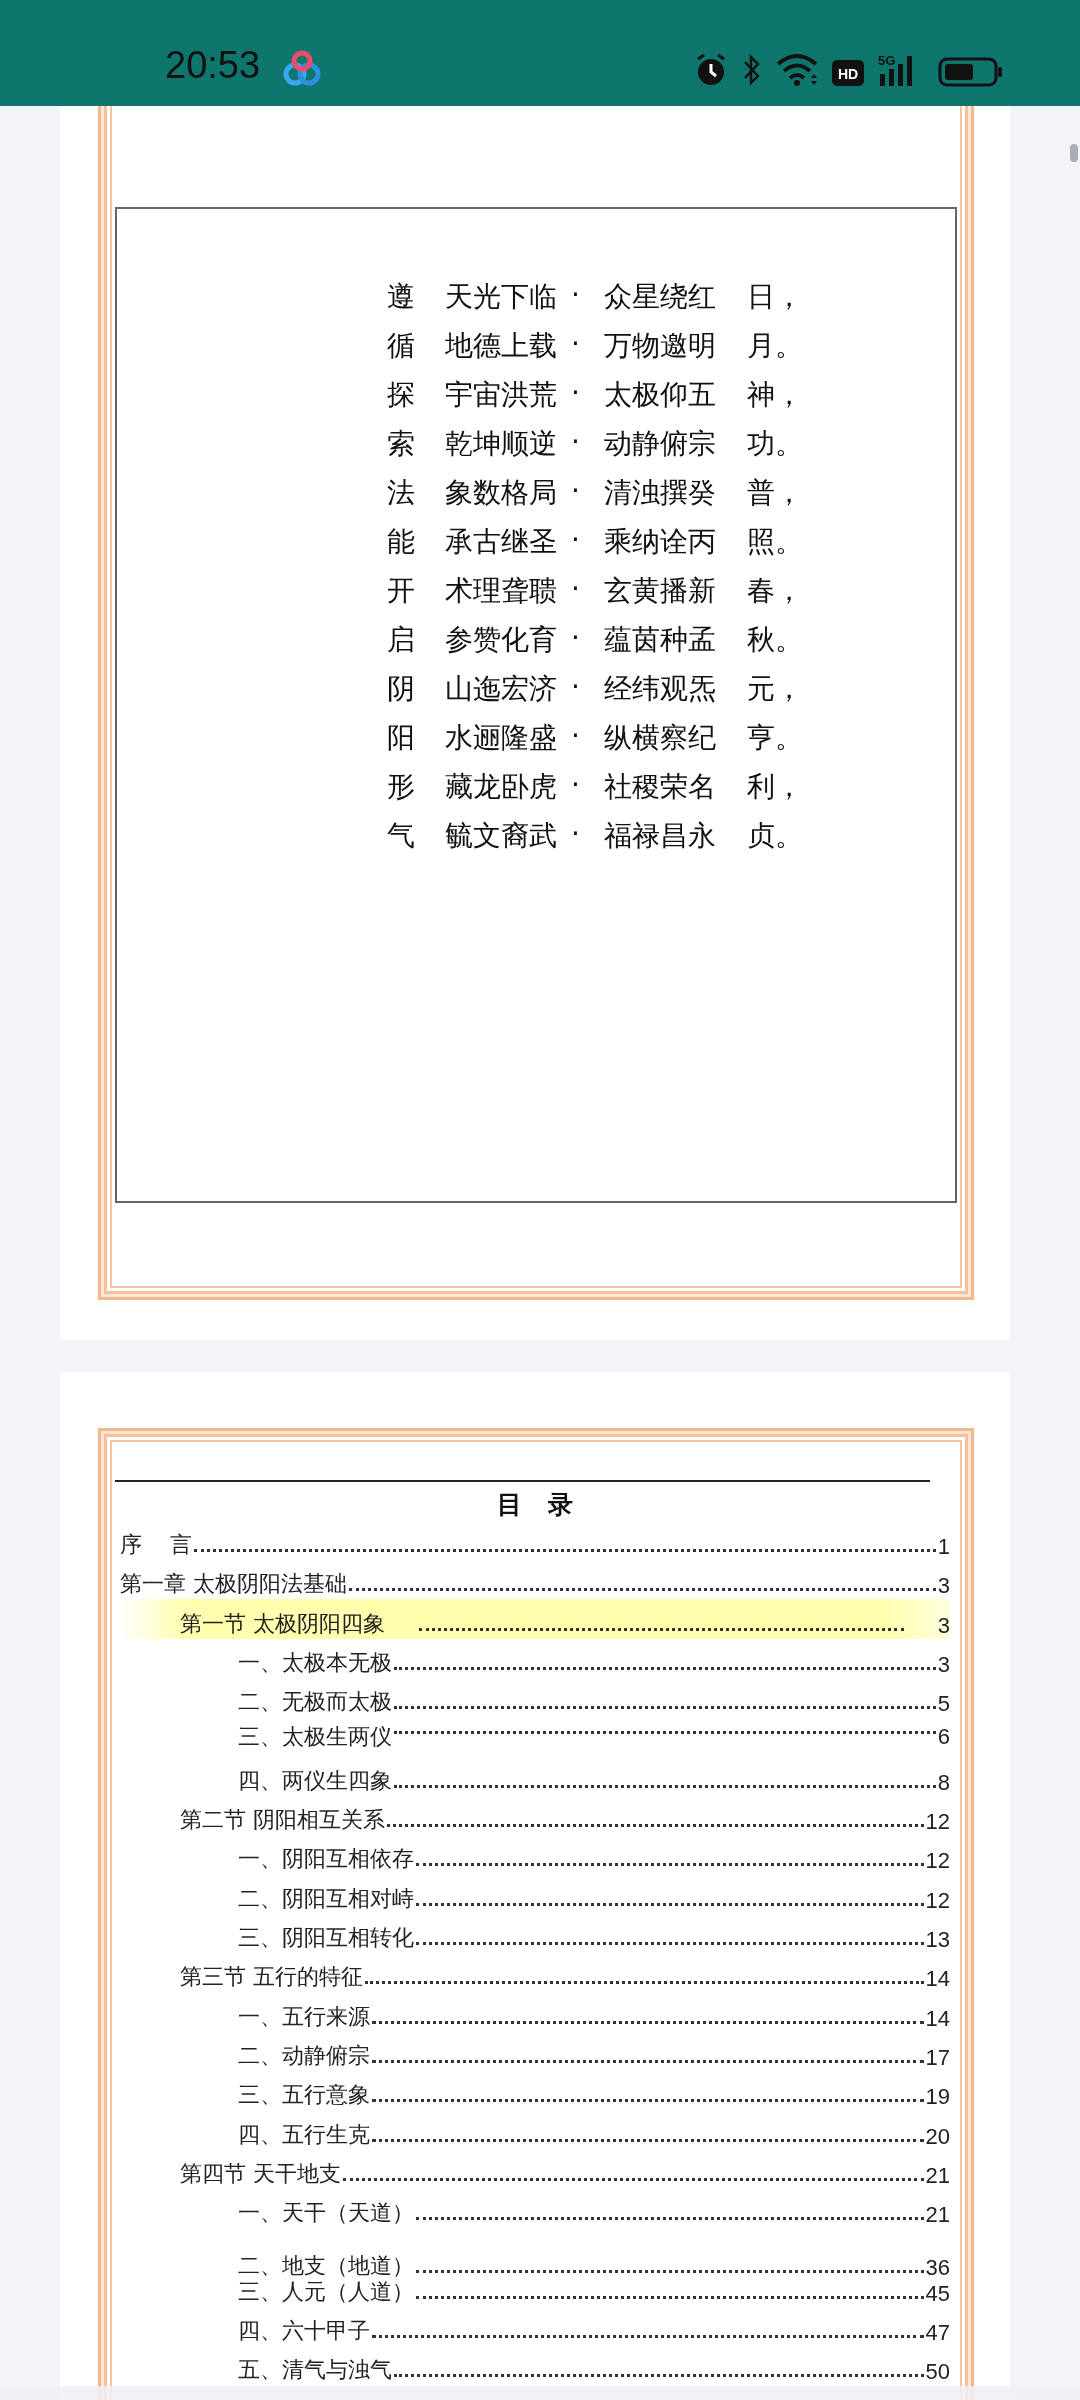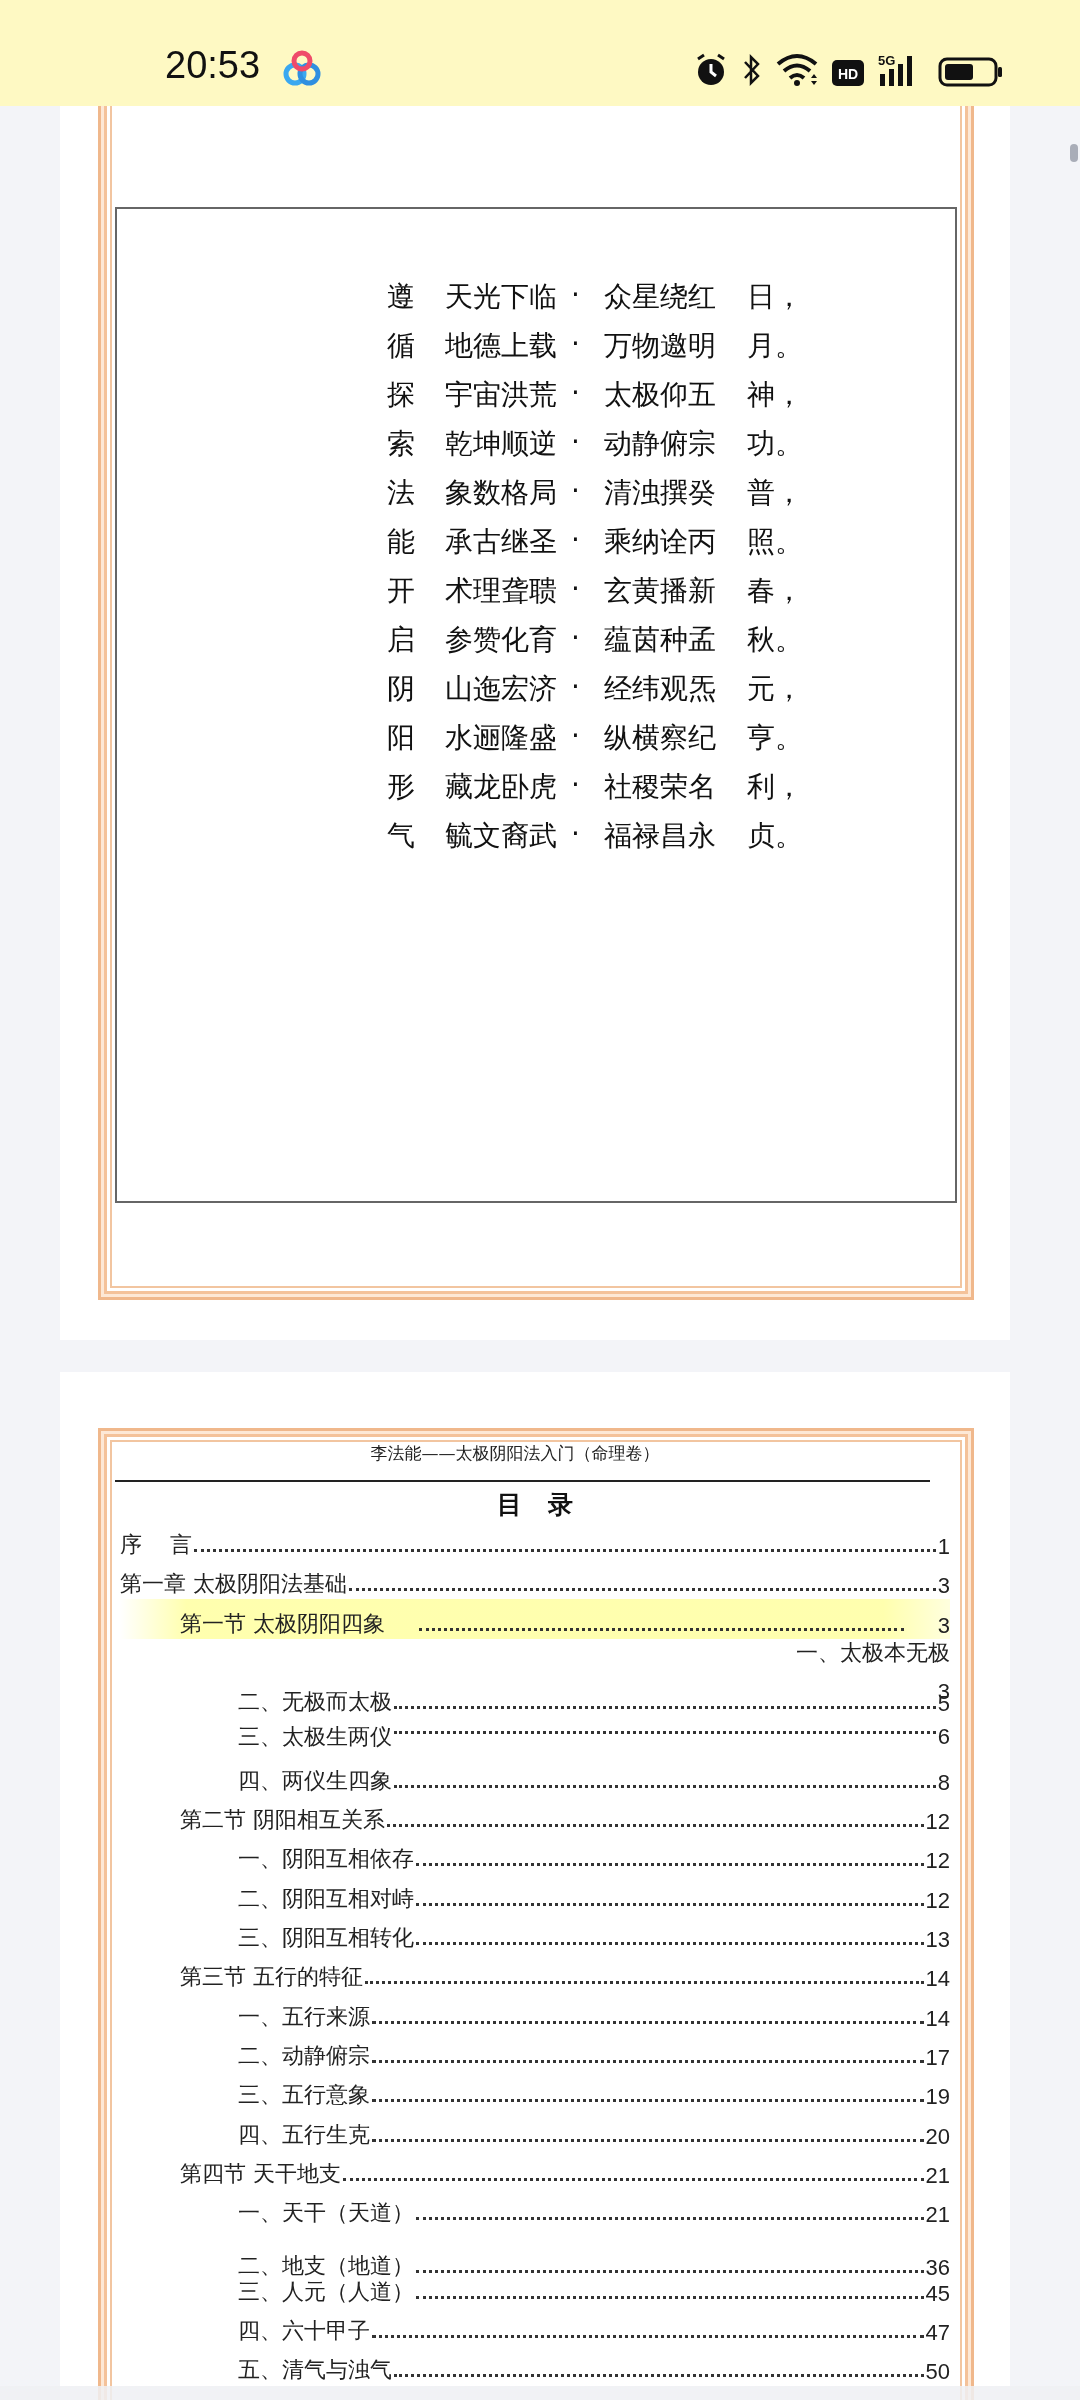--- a/index.html
+++ b/index.html
@@ -1,19 +1,19 @@
 <!DOCTYPE html>
 <html><head>
 <meta charset="utf-8">
 <style>
   * { box-sizing: border-box; margin: 0; padding: 0; }
   html, body { width: 1080px; height: 2400px; overflow: hidden; background: #f3f4f8; }
   body { position: relative; font-family: "DejaVu Sans", sans-serif; color: #111; }
 
-  .statusbar { position: absolute; left: 0; top: 0; width: 1080px; height: 106px; background: #fef9c3; z-index: 5; }
+  .statusbar { position: absolute; left: 0; top: 0; width: 1080px; height: 106px; background: #0f766e; z-index: 5; }
   .sb-time { position: absolute; left: 165px; top: 44px; font-size: 38px; font-family: "Liberation Sans", sans-serif; color: #111; letter-spacing: 0px; }
   .sb-appicon { position: absolute; left: 282px; top: 48px; width: 40px; height: 40px; }
   .sb-icons { position: absolute; right: 76px; top: 48px; height: 40px; display: flex; align-items: flex-end; gap: 14px; }
   .sb-icons svg { display: block; }
 
   .page { position: absolute; left: 60px; width: 950px; background: #ffffff; }
   .page1 { top: 106px; height: 1234px; }
   .page2 { top: 1372px; height: 1100px; }
 
   .frame { position: absolute; border: 3px solid #f0b88c; box-shadow: inset 0 0 0 3px #fde8d6, inset 0 0 0 6px #f4c29a; }
@@ -197,40 +197,39 @@
         <span class="pl-c">福禄昌永</span>
         <span class="pl-d">贞。</span>
       </div>
     </div>
 </div>
 
 <div class="page page2">
   <div class="frame frame2">
       <div class="inner-line"></div>
     </div>
-  <div class="p2-header">李法能——太极阴阳法入门（命理卷）</div>
   <div class="p2-rule"></div>
   <div class="p2-title">目录</div>
   <div id="toc">
       <div class="toc-row lvl0" style="top: 148px;">
         <span class="label">序    言</span>
         <span class="leader"></span>
         <span class="pageno">1</span>
       </div>
       <div class="toc-row lvl0" style="top: 187.3px;">
         <span class="label">第一章 太极阴阳法基础</span>
         <span class="leader"></span>
         <span class="pageno">3</span>
       </div>
       <div class="toc-row lvl1 highlight" style="top: 226.6px; left: 60px; gap: 32px;">
         <span class="label">第一节 太极阴阳四象</span>
         <span class="leader"></span>
         <span class="pageno">3</span>
       </div>
-      <div class="toc-row lvl2" style="top: 265.9px; flex-direction: column;">
+      <div class="toc-row lvl2" style="top: 265.9px;">
         <span class="label">一、太极本无极</span>
         <span class="leader"></span>
         <span class="pageno">3</span>
       </div>
       <div class="toc-row lvl2" style="top: 305.2px;">
         <span class="label">二、无极而太极</span>
         <span class="leader"></span>
         <span class="pageno">5</span>
       </div>
       <div class="toc-row lvl2" style="top: 344.5px; align-items: center;">

